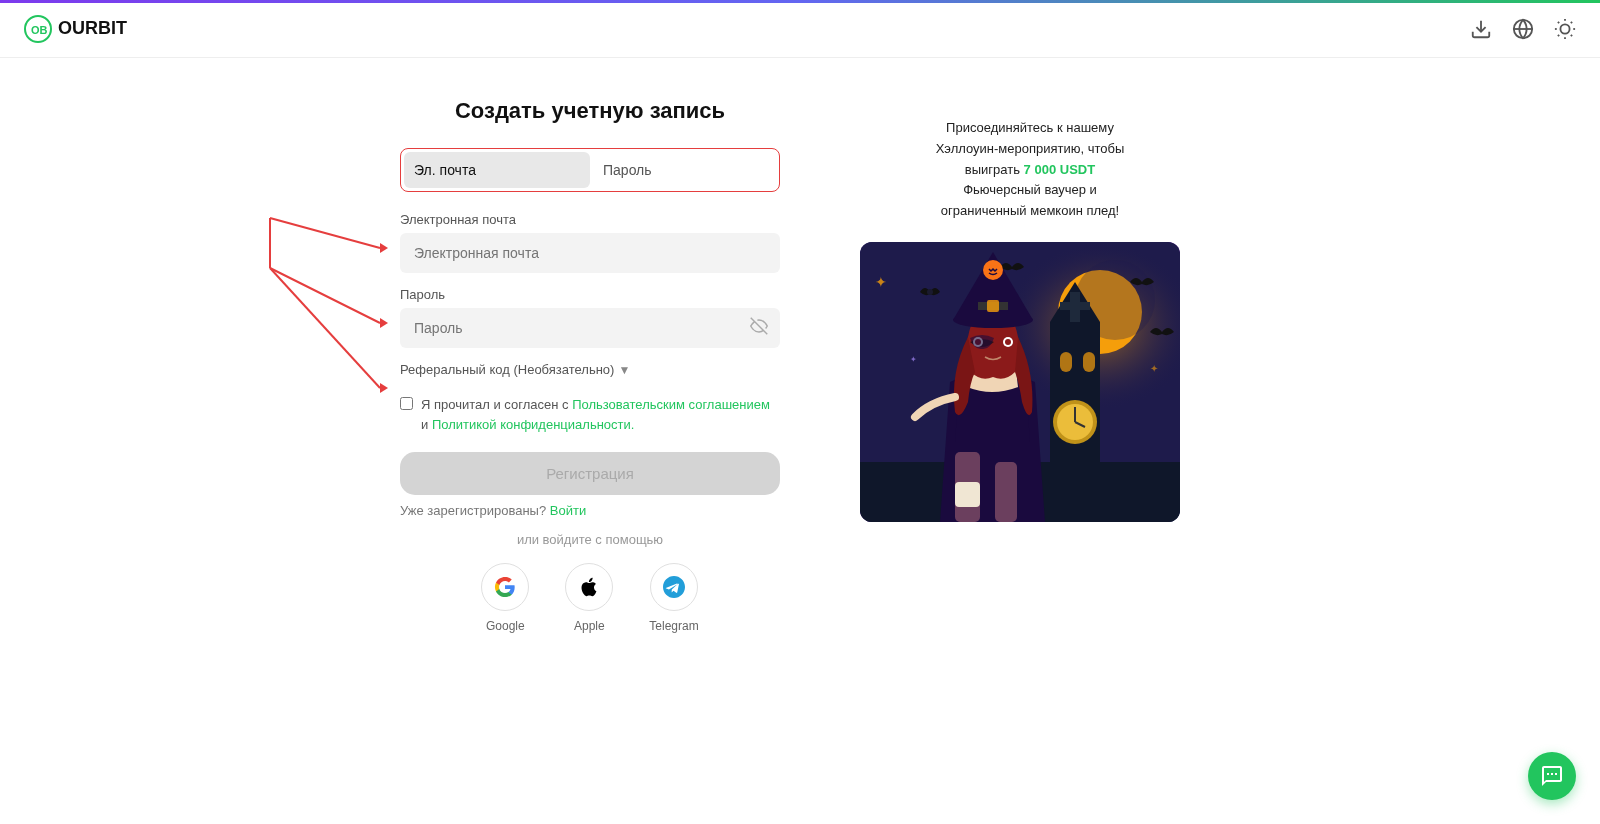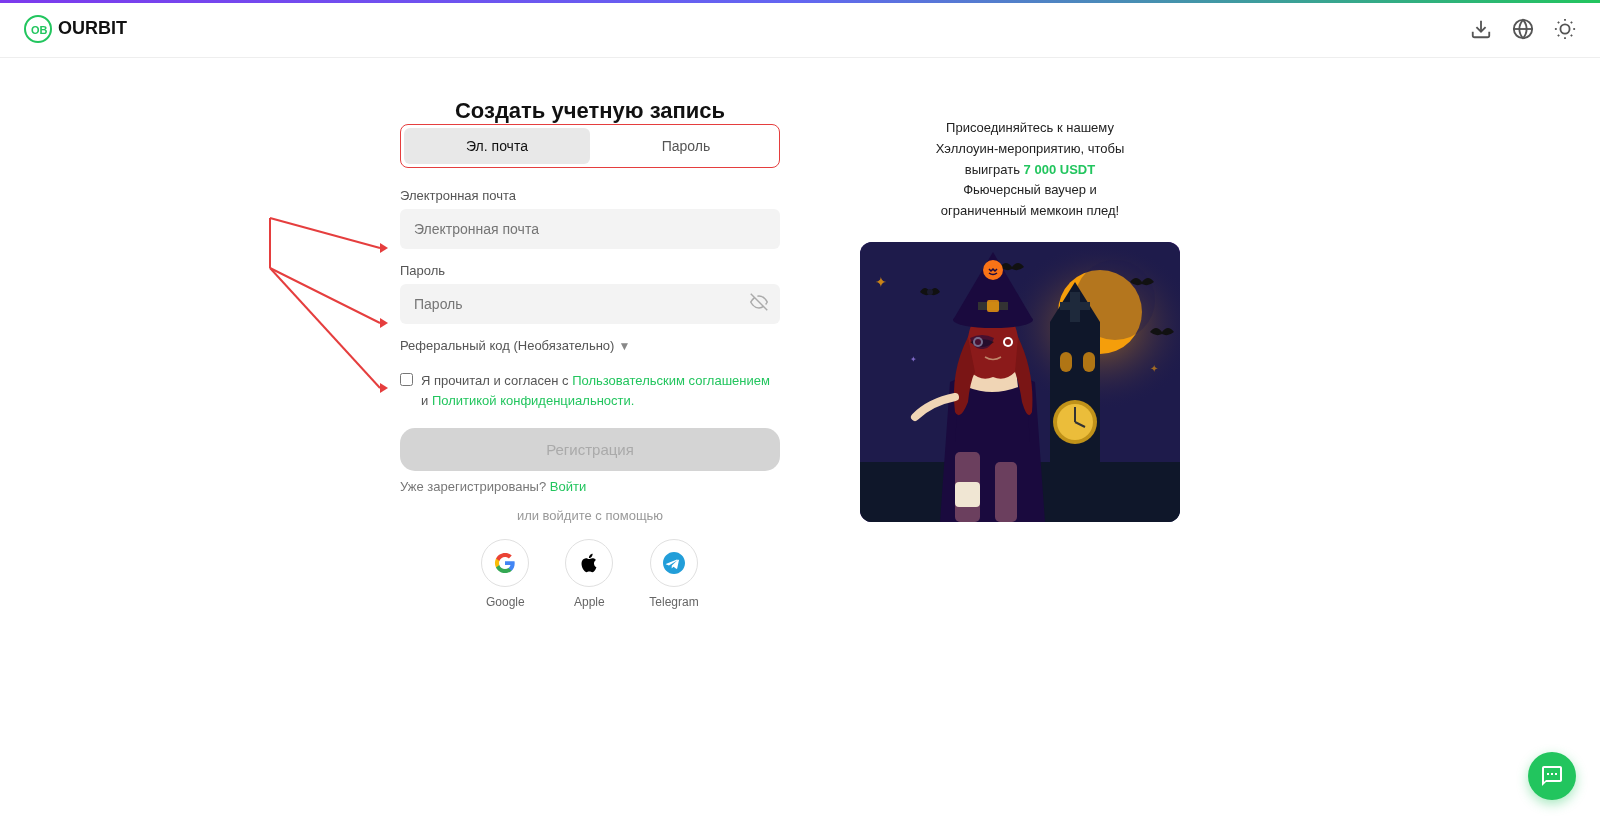--- a/index.html
+++ b/index.html
@@ -65,36 +65,37 @@
     .form-section {
       width: 380px;
       flex-shrink: 0;
       position: relative;
     }
 
     .form-title {
       font-size: 22px;
       font-weight: 700;
       text-align: center;
+      margin-bottom: 24px;
       color: #111;
     }
 
     
     .tab-container {
       display: flex;
       border: 1.5px solid #e53e3e;
       border-radius: 8px;
       overflow: hidden;
       margin-bottom: 20px;
       background: #fff;
     }
     .tab-btn {
       flex: 1;
       padding: 10px;
-      text-align: center;
+      text-align: left;
       font-size: 14px;
       cursor: pointer;
       border: none;
       background: transparent;
       color: #555;
     }
     .tab-btn.active {
       background: #e8e8e8;
       color: #111;
       font-weight: 500;

